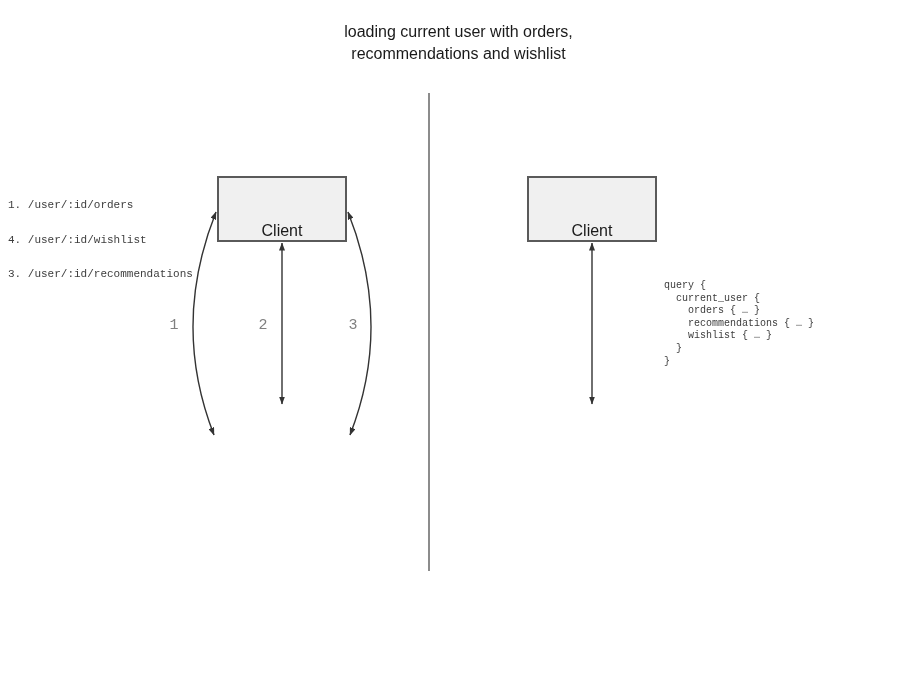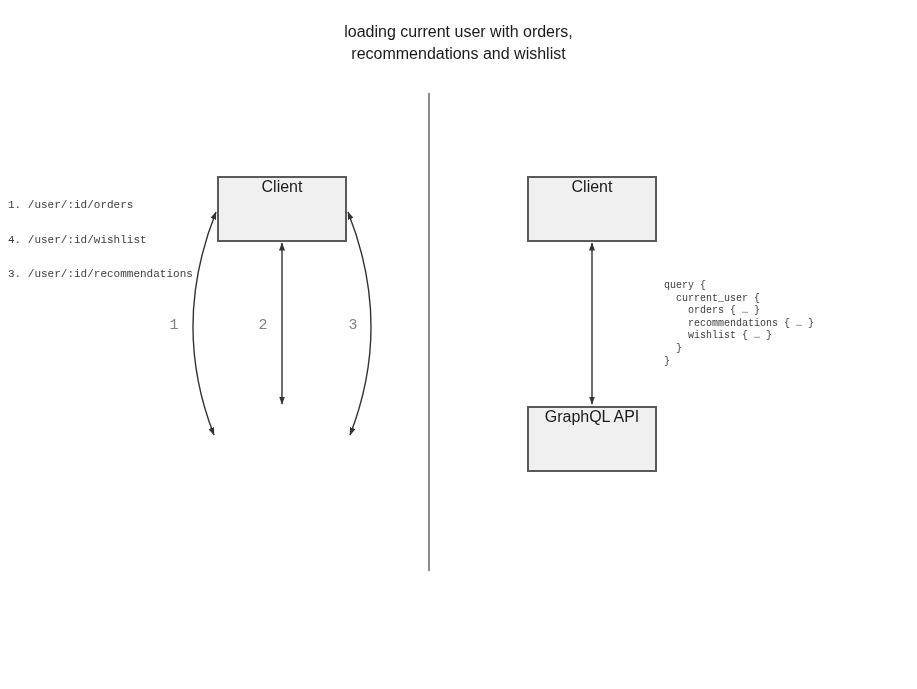--- a/index.html
+++ b/index.html
@@ -41,21 +41,21 @@
   .divider-line { stroke: var(--divider); stroke-width: 1.5; }
   .arrow-path { stroke: var(--arrow); stroke-width: 1.4; fill: none; }
   .arrowhead { fill: var(--arrow); }
   .node-box {
     position: absolute;
     width: 130px; height: 66px;
     box-sizing: border-box;
     background: var(--box-fill);
     border: 2px solid var(--box-border);
     display: flex;
-    align-items: flex-start;
+    align-items: flex-end;
     justify-content: center;
     font-size: 16px;
     color: var(--box-text);
   }
   .box-client-left  { left: 217px; top: 176px; }
   .box-rest-api     { left: 217px; top: 406px; }
   .box-client-right { left: 527px; top: 176px; }
   .box-graphql-api  { left: 527px; top: 406px; }
   .mono {
     font-family: "Liberation Mono", "DejaVu Sans Mono", monospace;
@@ -129,23 +129,20 @@
 
 
   <span class="arrow-label arrow-label-1">1</span>
   <span class="arrow-label arrow-label-2">2</span>
   <span class="arrow-label arrow-label-3">3</span>
 
   <div class="node-box box-client-right">
     <span>Client</span>
   </div>
 
-  <div class="node-box box-graphql-api">
-    <span>GraphQL API</span>
-  </div>
 
   <div class="query-code mono">query {
   current_user {
     orders { … }
     recommendations { … }
     wishlist { … }
   }
 }</div>
 
 </div>

